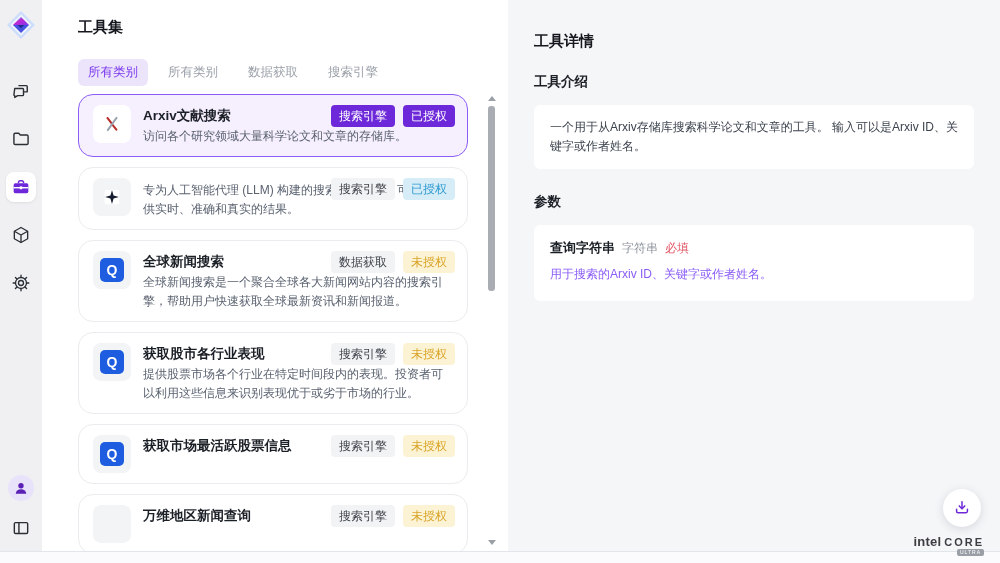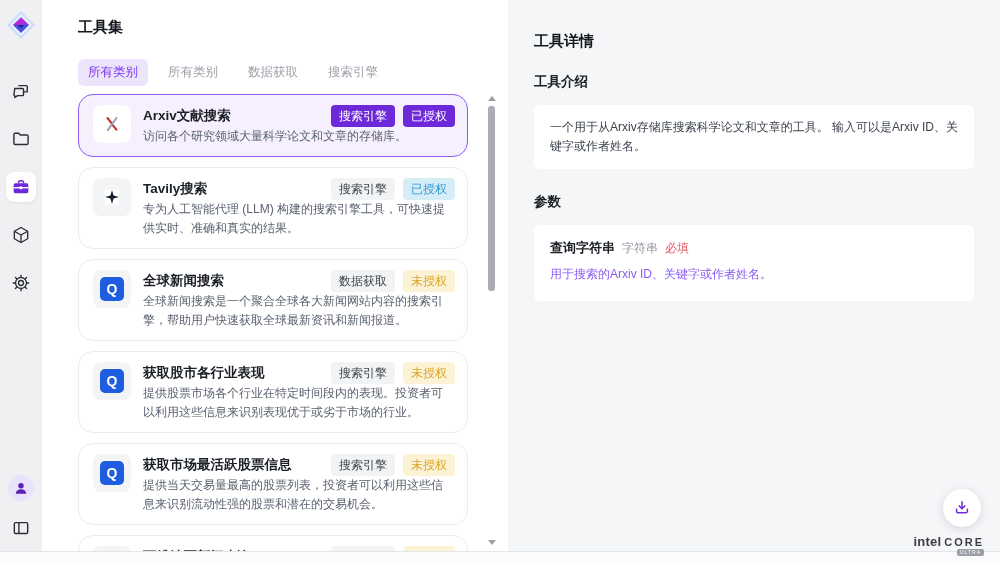--- a/index.html
+++ b/index.html
@@ -222,21 +222,20 @@
       </div>
 
       <div class="tool-card">
         <div class="tool-icon">
           <svg width="22" height="22" viewBox="0 0 24 24">
             <rect x="4" y="4" width="16" height="16" rx="2" fill="#ffffff"></rect>
             <polygon points="12,4.5 13.7,10.3 19.5,12 13.7,13.7 12,19.5 10.3,13.7 4.5,12 10.3,10.3" fill="#151d2e"></polygon>
           </svg>
         </div>
         <div class="tool-body">
-          <div class="tool-name">Tavily搜索</div>
           <div class="tool-desc">专为人工智能代理 (LLM) 构建的搜索引擎工具，可快速提供实时、准确和真实的结果。</div>
         </div>
         <div class="badges">
           <span class="badge badge-gray">搜索引擎</span>
           <span class="badge badge-blue">已授权</span>
         </div>
       </div>
 
       <div class="tool-card">
         <div class="tool-icon">
@@ -265,21 +264,20 @@
           <span class="badge badge-yellow">未授权</span>
         </div>
       </div>
 
       <div class="tool-card">
         <div class="tool-icon">
             <div class="blue-q">Q</div>
           </div>
         <div class="tool-body">
           <div class="tool-name">获取市场最活跃股票信息</div>
-          <div class="tool-desc">提供当天交易量最高的股票列表，投资者可以利用这些信息来识别流动性强的股票和潜在的交易机会。</div>
         </div>
         <div class="badges">
           <span class="badge badge-gray">搜索引擎</span>
           <span class="badge badge-yellow">未授权</span>
         </div>
       </div>
 
       <div class="tool-card">
         <div class="tool-icon">
           

